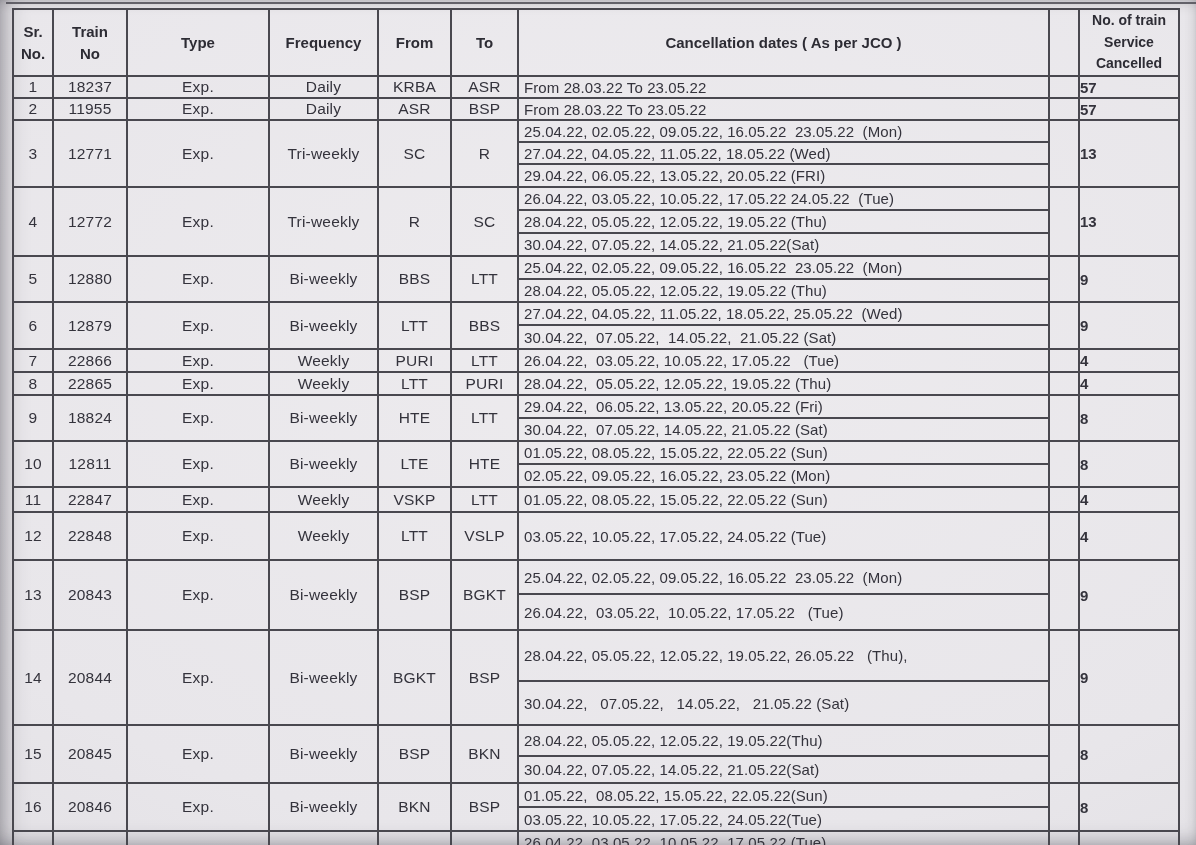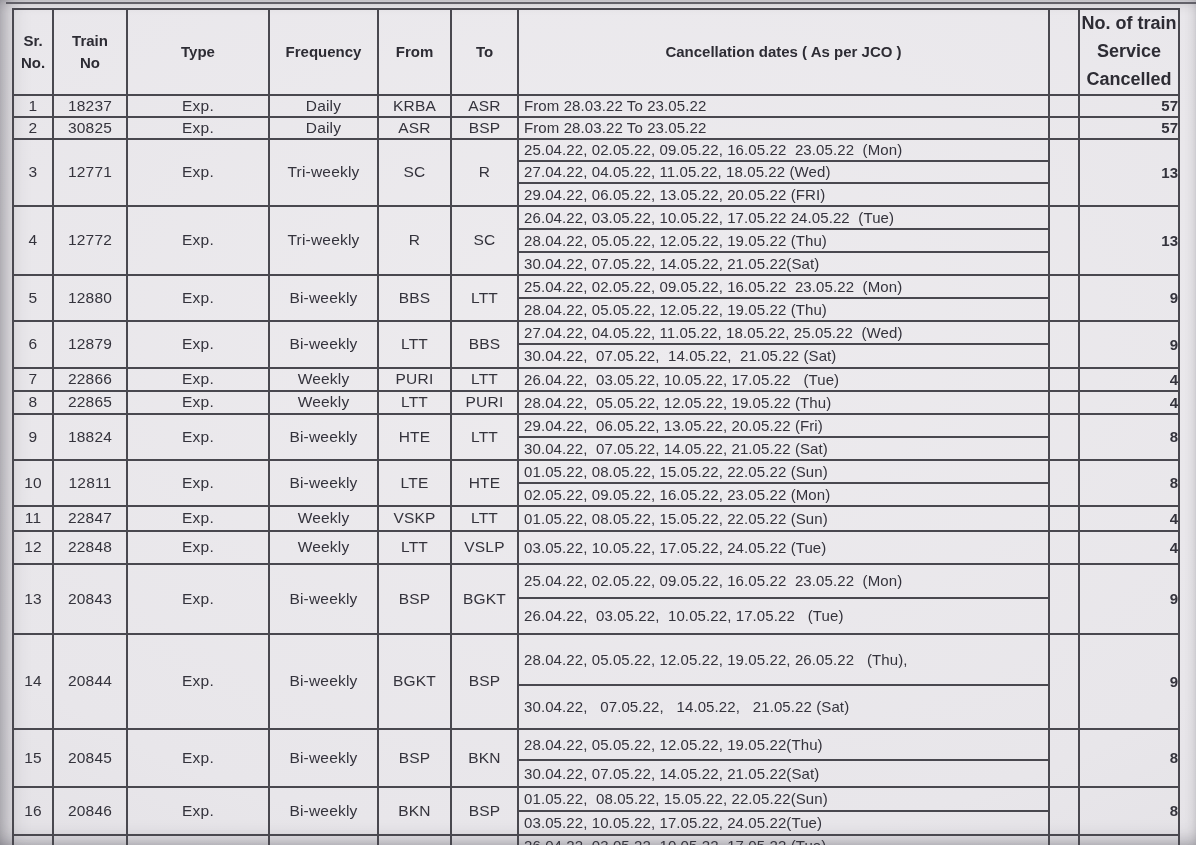--- a/index.html
+++ b/index.html
@@ -27,24 +27,24 @@
   .grid th,.grid td{
     border:2px solid #49484f;
     padding:0;overflow:hidden;
     vertical-align:middle;
   }
   .grid th{
     font-size:15px;font-weight:bold;color:#2d2c34;
     text-align:center;white-space:pre-line;line-height:1.45;
     background:rgba(255,255,255,.06);
   }
-  .grid th.small{font-size:18px;line-height:1.55;}
+  .grid th.small{font-size:14px;line-height:1.55;}
   td.c{text-align:center;font-size:15.5px;letter-spacing:.2px;}
   td.d{font-size:15px;white-space:pre;padding-left:5px;letter-spacing:.1px;border-radius:9px;}
-  td.n{text-align:right;font-size:15px;font-weight:bold;}
+  td.n{text-align:left;font-size:15px;font-weight:bold;}
   td.g{background:transparent;}
   tr.cut td{border-bottom:none;}
 </style>
 </head>
 <body>
 
 <div class="scan">
   <div class="topline"></div>
 
   <table class="grid">
@@ -83,21 +83,21 @@
           <td class="c">Exp.</td>
           <td class="c">Daily</td>
           <td class="c">KRBA</td>
           <td class="c">ASR</td>
           <td class="d">From 28.03.22 To 23.05.22</td>
           <td class="g"></td>
           <td class="n">57</td>
         </tr>
         <tr style="height: 22px;">
           <td class="c">2</td>
-          <td class="c">30825</td>
+          <td class="c">11955</td>
           <td class="c">Exp.</td>
           <td class="c">Daily</td>
           <td class="c">ASR</td>
           <td class="c">BSP</td>
           <td class="d">From 28.03.22 To 23.05.22</td>
           <td class="g"></td>
           <td class="n">57</td>
         </tr>
         <tr style="height: 22px;">
           <td class="c" rowspan="3">3</td>
@@ -215,21 +215,21 @@
           <td class="c">11</td>
           <td class="c">22847</td>
           <td class="c">Exp.</td>
           <td class="c">Weekly</td>
           <td class="c">VSKP</td>
           <td class="c">LTT</td>
           <td class="d">01.05.22, 08.05.22, 15.05.22, 22.05.22 (Sun)</td>
           <td class="g"></td>
           <td class="n">4</td>
         </tr>
-        <tr style="height: 33px; padding-left: 34px;">
+        <tr style="height: 48px; padding-left: 34px;">
           <td class="c">12</td>
           <td class="c">22848</td>
           <td class="c">Exp.</td>
           <td class="c">Weekly</td>
           <td class="c">LTT</td>
           <td class="c">VSLP</td>
           <td class="d">03.05.22, 10.05.22, 17.05.22, 24.05.22 (Tue)</td>
           <td class="g"></td>
           <td class="n">4</td>
         </tr>

